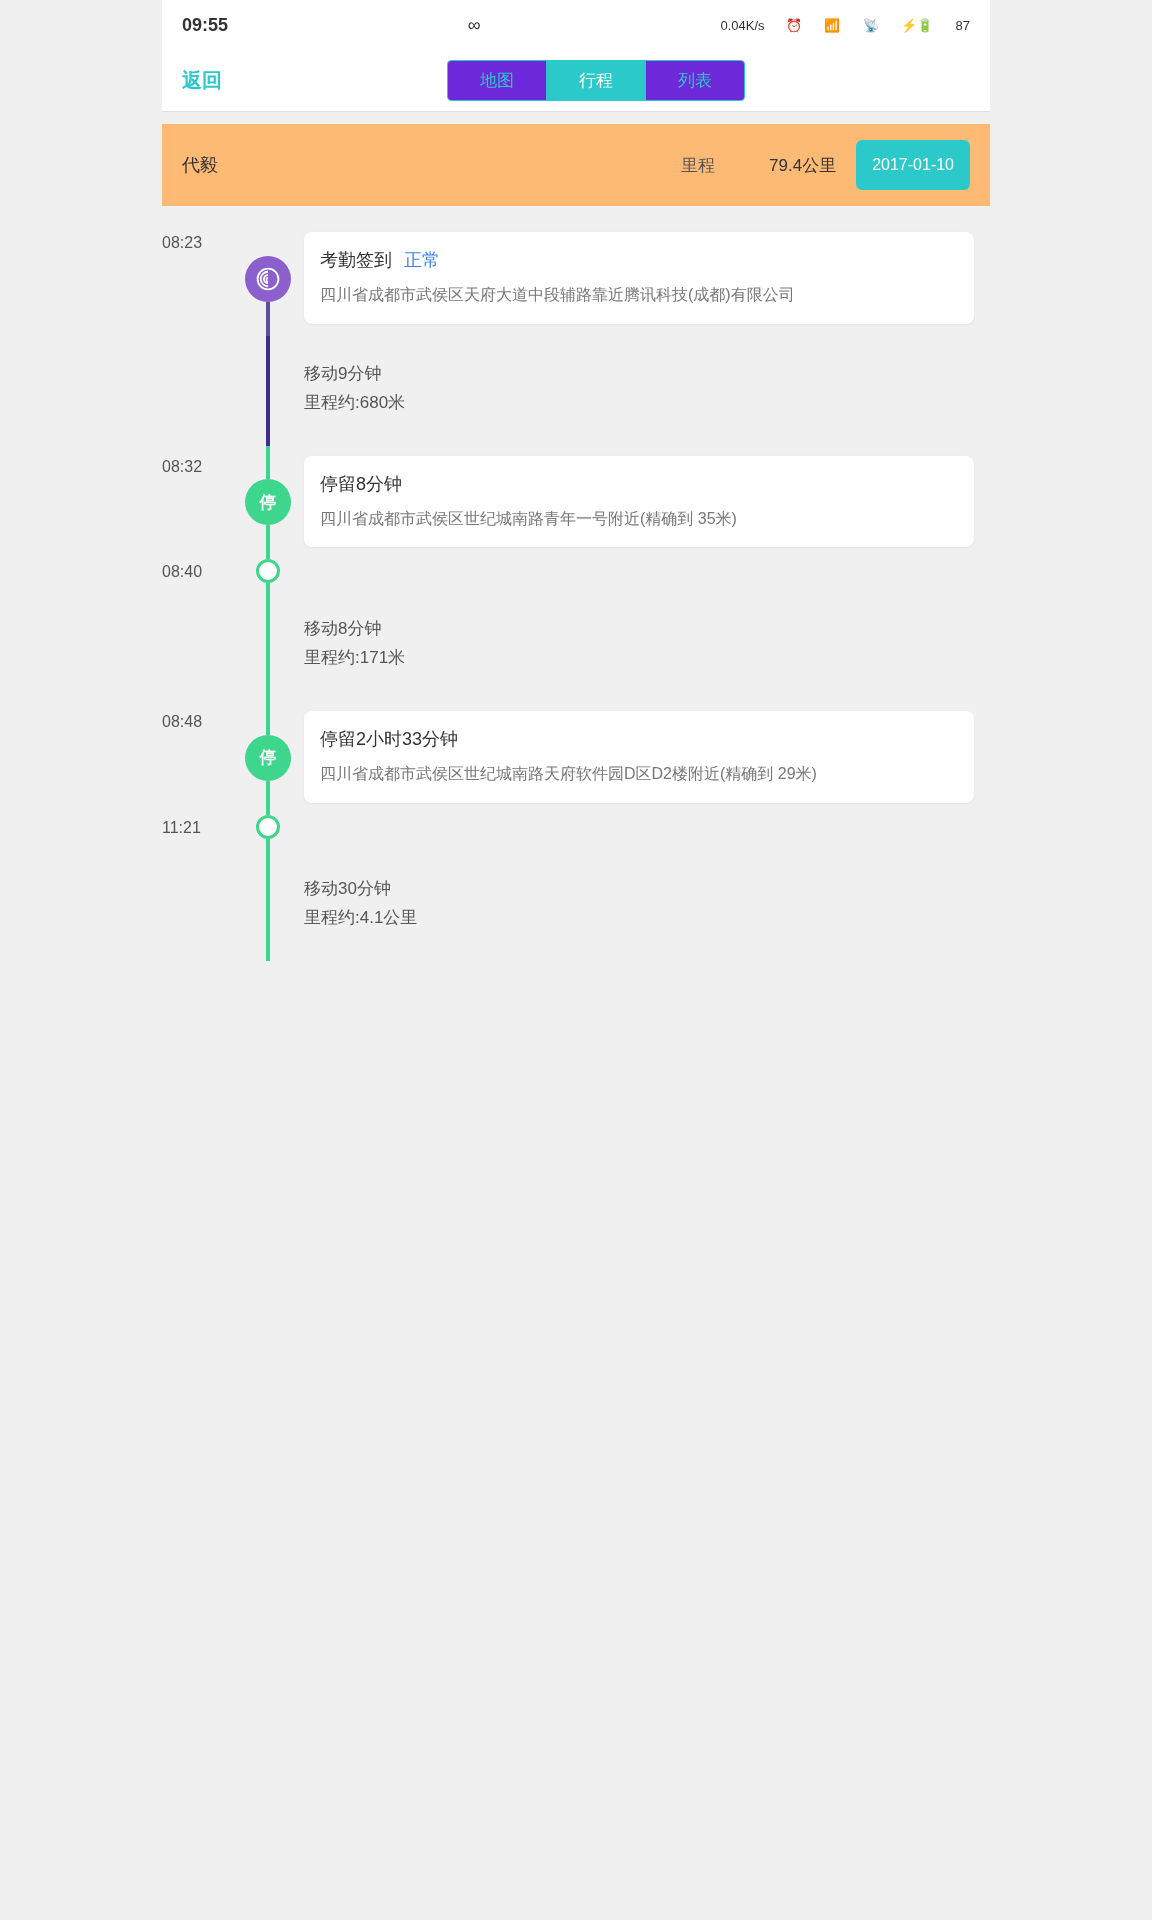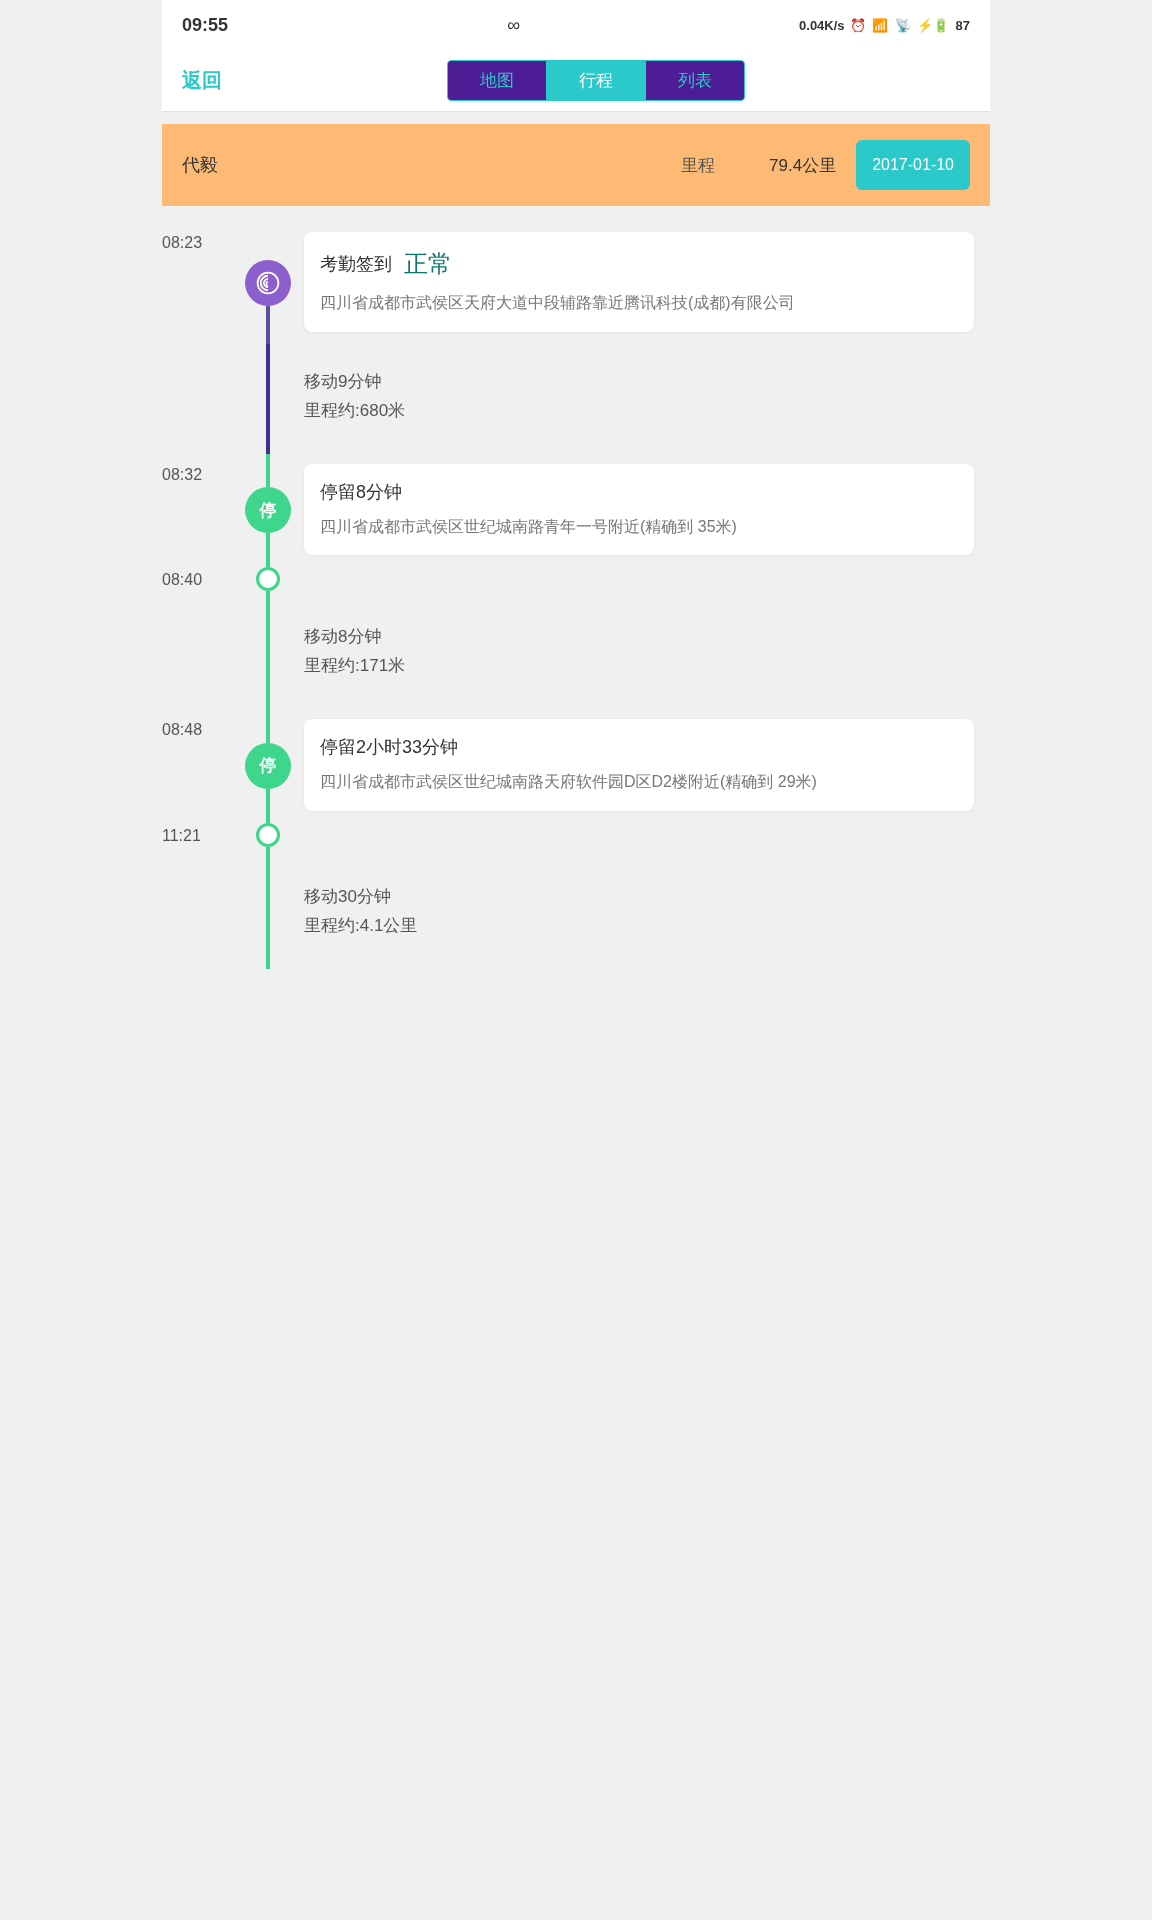--- a/index.html
+++ b/index.html
@@ -24,24 +24,23 @@
       height: 50px;
     }
     .status-time {
       font-size: 18px;
       font-weight: 600;
       color: #333;
     }
     .status-icons {
       display: flex;
       align-items: center;
-      gap: 6px;
+      gap: 22px;
       font-size: 13px;
       color: #333;
-      font-weight: bold;
     }
 
     
     .nav-bar {
       background: #fff;
       display: flex;
       align-items: center;
       padding: 10px 20px;
       border-bottom: 1px solid #e0e0e0;
     }
@@ -56,21 +55,21 @@
       border: 1.5px solid #2bc9c9;
       border-radius: 4px;
       overflow: hidden;
       margin: 0 auto;
     }
     .tab-item {
       padding: 8px 32px;
       font-size: 17px;
       color: #2bc9c9;
       cursor: pointer;
-      background: #4c1d95;
+      background: #6d28d9;
       border-right: 1.5px solid #2bc9c9;
     }
     .tab-item:last-child { border-right: none; }
     .tab-item.active {
       background: #2bc9c9;
       color: #fff;
     }
 
     
     .summary-row {
@@ -154,22 +153,22 @@
     .card-title {
       font-size: 18px;
       color: #333;
       margin-bottom: 10px;
       display: flex;
       align-items: center;
       gap: 12px;
     }
 
     .card-title .status-normal {
-      color: #0f766e;
-      font-size: 24px;
+      color: #3b82f6;
+      font-size: 18px;
     }
 
     .card-address {
       font-size: 16px;
       color: #777;
       line-height: 1.6;
     }
 
     
     .tl-row {

